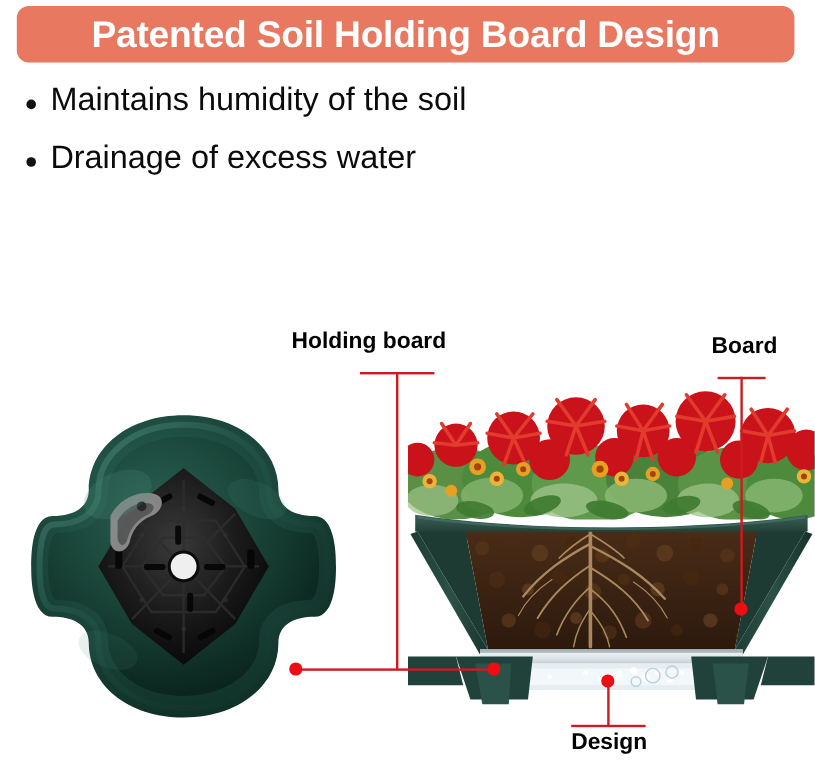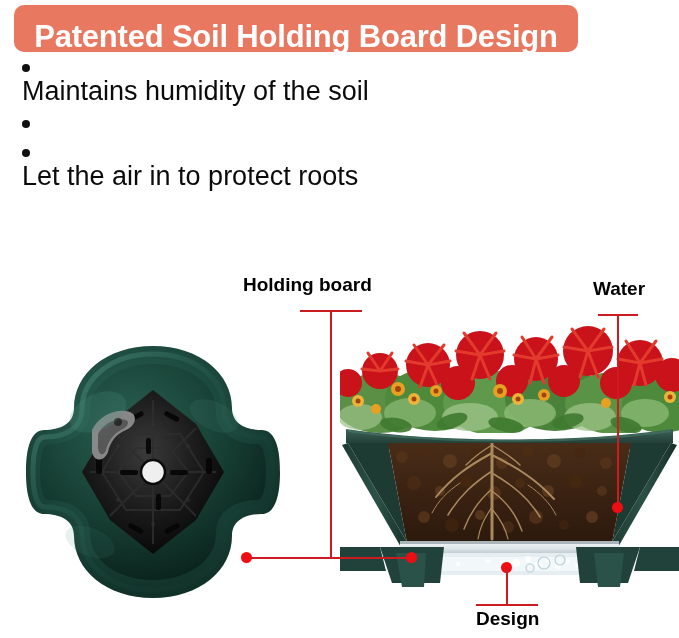--- a/index.html
+++ b/index.html
@@ -11,25 +11,25 @@
     width: 679px; height: 638px;
     font-family: "Liberation Sans", sans-serif;
     position: relative;
     overflow: hidden;
   }
 
   
   #header-banner {
     position: absolute;
     left: 14px; top: 5px;
-    width: 564px; height: 47px;
+    width: 648px; height: 47px;
     background: #e8785f;
     border-radius: 10px;
     display: flex;
-    align-items: flex-end;
+    align-items: center;
     justify-content: center;
   }
   #header-title {
     color: #ffffff;
     font-size: 31px;
     font-weight: bold;
     letter-spacing: -0.2px;
     white-space: nowrap;
     line-height: 1;
   }
@@ -37,27 +37,26 @@
   
   #feature-list {
     position: absolute;
     left: 22px; top: 70px;
     width: 500px;
     list-style: none;
     margin: 0; padding: 0;
   }
   #feature-list li {
     display: flex;
-    align-items: flex-start;
+    align-items: flex-end;
     font-size: 27px;
     color: #0b0b0b;
     line-height: 1.0;
     margin-bottom: 21px;
     font-weight: 400;
-    flex-direction: column;
   }
   .bullet-dot {
     width: 8px; height: 8px;
     border-radius: 50%;
     background: #111;
     display: inline-block;
     margin-right: 12px;
     flex: none;
     position: relative;
     top: -6px;
@@ -131,24 +130,21 @@
   <span id="header-title">Patented Soil Holding Board Design</span>
 </div>
 
 <ul id="feature-list">
   <li>
     <span class="bullet-dot"></span>
     <span>Maintains humidity of the soil</span>
   </li>
   <li>
     <span class="bullet-dot"></span>
-  </li>
-  <li>
-    <span class="bullet-dot"></span>
-    <span>Let the air in to protect roots</span>
+    <span>Drainage of excess water</span>
   </li>
 </ul>
 
 <div id="figure">
 
   <div id="planter-clover">
     <svg width="270" height="268" viewBox="0 0 270 268" xmlns="http://www.w3.org/2000/svg">
       <defs>
         <radialGradient id="potGrad" cx="42%" cy="34%" r="72%">
           <stop offset="0%" stop-color="#2e6a59"></stop>
@@ -464,21 +460,21 @@
     </svg>
   </div>
 
   <div class="callout-label" id="label-holding-board">Holding board</div>
   <div class="leader leader-h" id="hb-bar"></div>
   <div class="leader leader-v" id="hb-vert"></div>
   <div class="leader leader-h" id="hb-horiz"></div>
   <div class="leader-dot" id="hb-dot-l"></div>
   <div class="leader-dot" id="hb-dot-r"></div>
 
-  <div class="callout-label" id="label-soil">Water</div>
+  <div class="callout-label" id="label-soil">Board</div>
   <div class="leader leader-h" id="soil-bar"></div>
   <div class="leader leader-v" id="soil-vert"></div>
   <div class="leader-dot" id="soil-dot"></div>
 
   <div class="leader-dot" id="water-dot"></div>
   <div class="leader leader-v" id="water-vert"></div>
   <div class="leader leader-h" id="water-bar"></div>
   <div class="callout-label" id="label-water">Design</div>
 
 </div>

